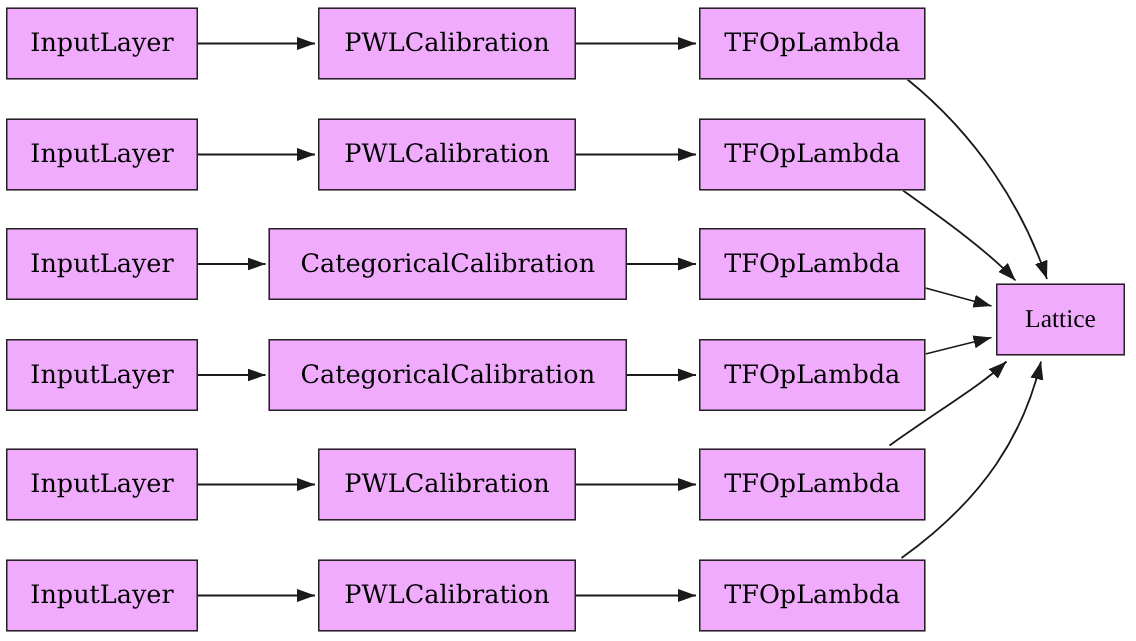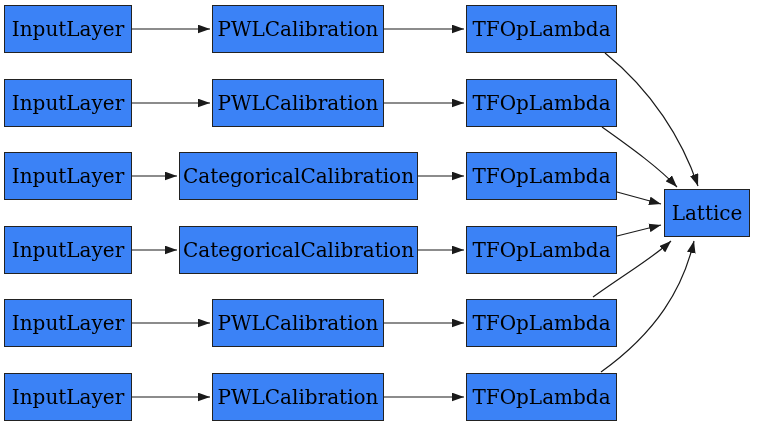--- a/index.html
+++ b/index.html
@@ -18,26 +18,26 @@
   .edges {
     position: absolute;
     left: 0;
     top: 0;
     width: 757px;
     height: 427px;
   }
   .node {
     position: absolute;
     box-sizing: border-box;
-    background: #3b82f6;
+    background: #f0abfc;
     border: 1.4px solid #222222;
     display: flex;
     align-items: center;
     justify-content: center;
-    font-size: 20px;
+    font-size: 17px;
     color: #000000;
     white-space: nowrap;
   }
 </style>
 </head>
 <body>
 
 <div class="canvas">
 
   <svg class="edges" width="757" height="427" viewBox="0 0 757 427" fill="none" stroke="#1a1a1a" stroke-width="1.2">
@@ -86,15 +86,15 @@
   <div class="node" style="left:466px; top:226px; width:151px; height:48px;">TFOpLambda</div>
 
   <div class="node" style="left:4px;   top:299px; width:128px; height:48px;">InputLayer</div>
   <div class="node" style="left:212px; top:299px; width:172px; height:48px;">PWLCalibration</div>
   <div class="node" style="left:466px; top:299px; width:151px; height:48px;">TFOpLambda</div>
 
   <div class="node" style="left:4px;   top:373px; width:128px; height:48px;">InputLayer</div>
   <div class="node" style="left:212px; top:373px; width:172px; height:48px;">PWLCalibration</div>
   <div class="node" style="left:466px; top:373px; width:151px; height:48px;">TFOpLambda</div>
 
-  <div class="node" style="left:664px; top:189px; width:86px;  height:48px;">Lattice</div>
+  <div class="node" style="left:664px; top:189px; width:86px;  height:48px;font-family:Liberation Serif, serif;">Lattice</div>
 
 </div>
 
 </body></html>

